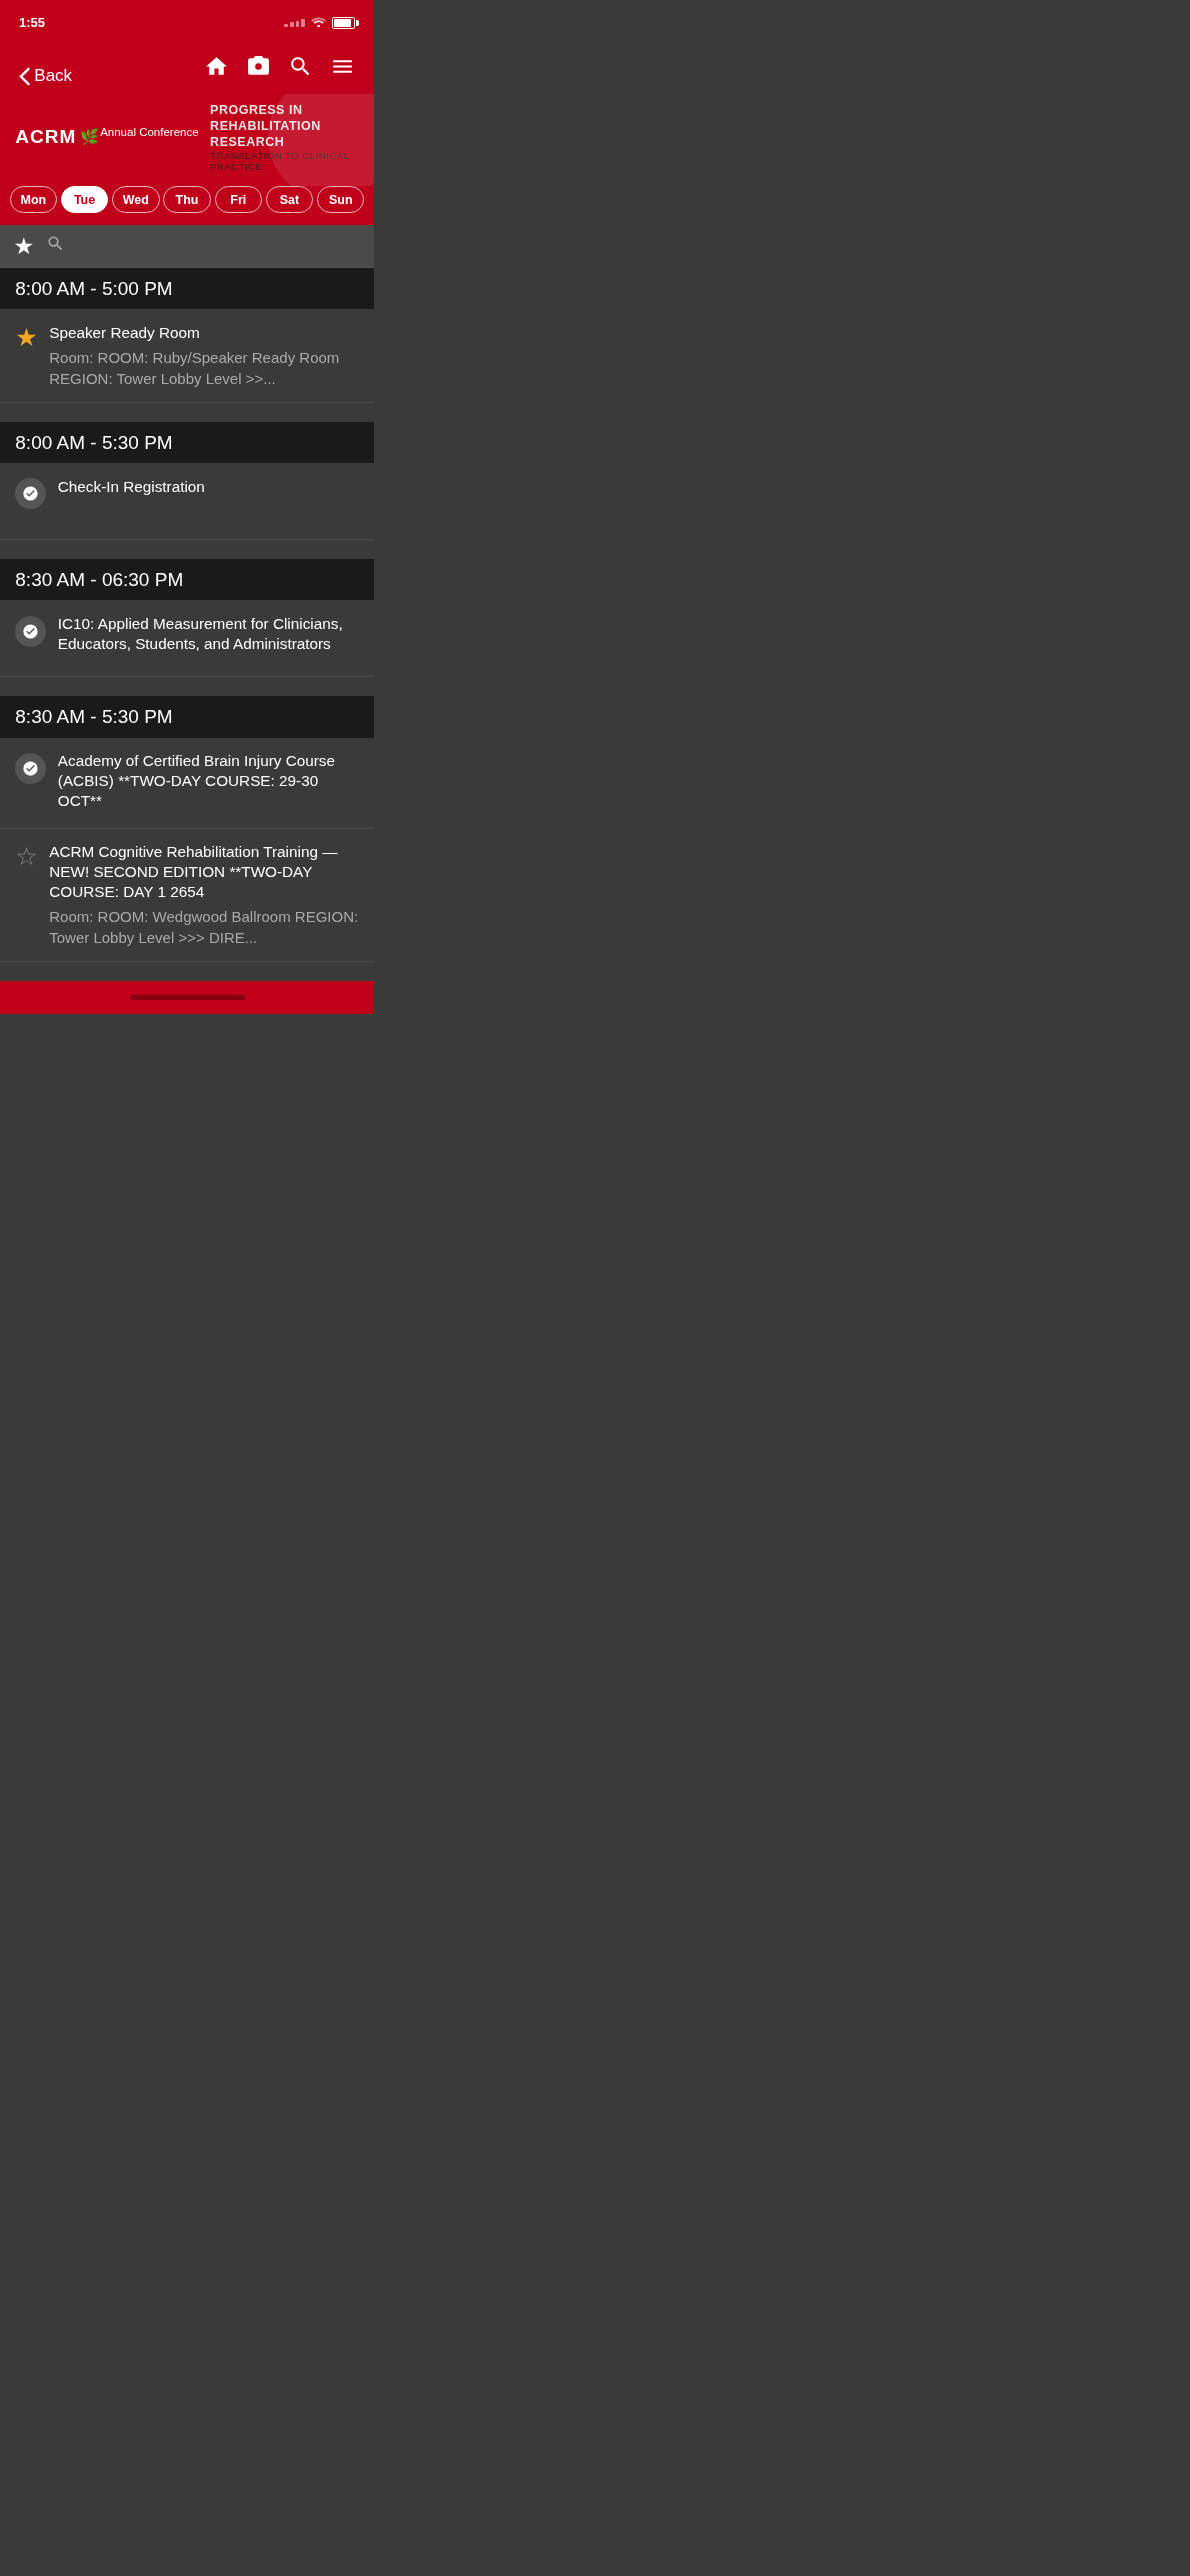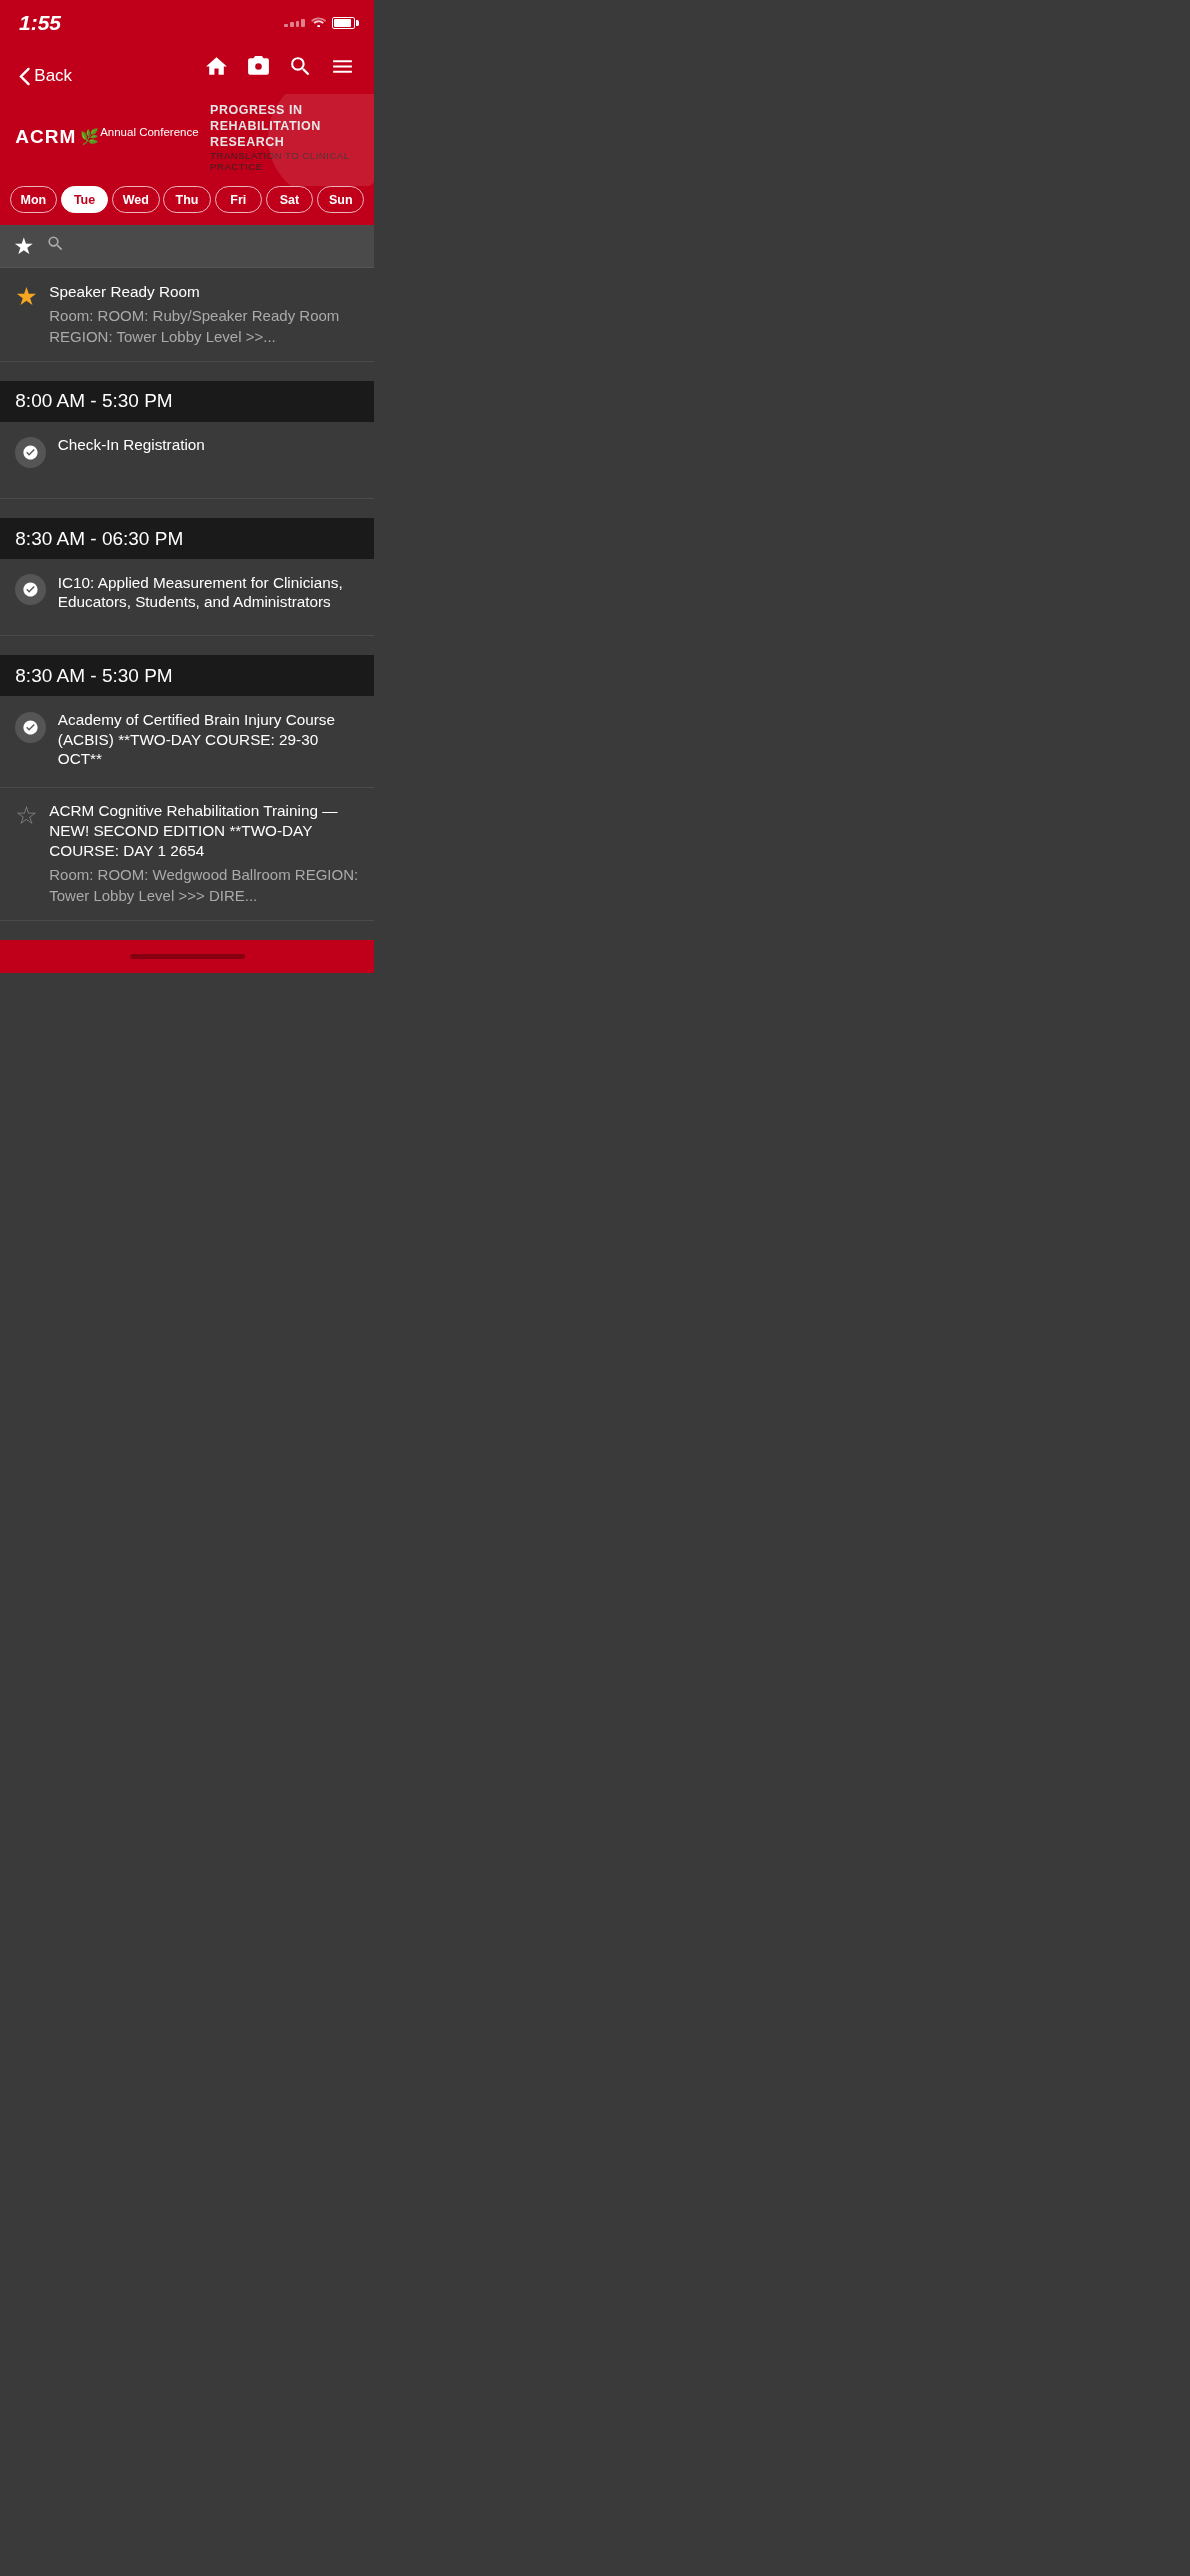--- a/index.html
+++ b/index.html
@@ -16,23 +16,22 @@
     .status-bar {
       background: #c0001a;
       display: flex;
       justify-content: space-between;
       align-items: center;
       padding: 11.5px 19px 7.7px;
       height: 42px;
     }
     .status-time {
       color: white;
-      font-size: 21px;
+      font-size: 13px;
       font-weight: 600;
-      font-style: italic;
     }
     .status-icons {
       display: flex;
       align-items: center;
       gap: 5.8px;
     }
     .signal-dots {
       display: flex; gap: 1.9px; align-items: flex-end;
     }
     .signal-dots span {
@@ -317,20 +316,21 @@
   <span class="filter-star">★</span>
   <span class="filter-search-icon">
     <svg width="19" height="19" viewBox="0 0 24 24" fill="#aaa">
         <path d="M15.5 14h-.79l-.28-.27A6.47 6.47 0 0 0 16 9.5 6.5 6.5 0 1 0 9.5 16c1.61 0 3.09-.59 4.23-1.57l.27.28v.79l5 4.99L20.49 19l-4.99-5zm-6 0C7.01 14 5 11.99 5 9.5S7.01 5 9.5 5 14 7.01 14 9.5 11.99 14 9.5 14z"></path>
       </svg>
   </span>
   <input class="filter-input" type="text" placeholder="" style="">
 </div>
 
 <div>
+<div class="time-header">8:00 AM - 5:00 PM</div>
     <div class="schedule-item">
       <div><span style="color:#f5a623;font-size:25px;">★</span></div>
       <div class="item-content">
         <div class="item-title">Speaker Ready Room</div>
         <div class="item-subtitle">Room: ROOM: Ruby/Speaker Ready Room   REGION: Tower Lobby Level &gt;&gt;...</div>
       </div>
     </div>
     <div style="height: 19px; background: rgb(58, 58, 58);"></div>
     <div class="time-header">8:00 AM - 5:30 PM</div>
     <div class="schedule-item">

